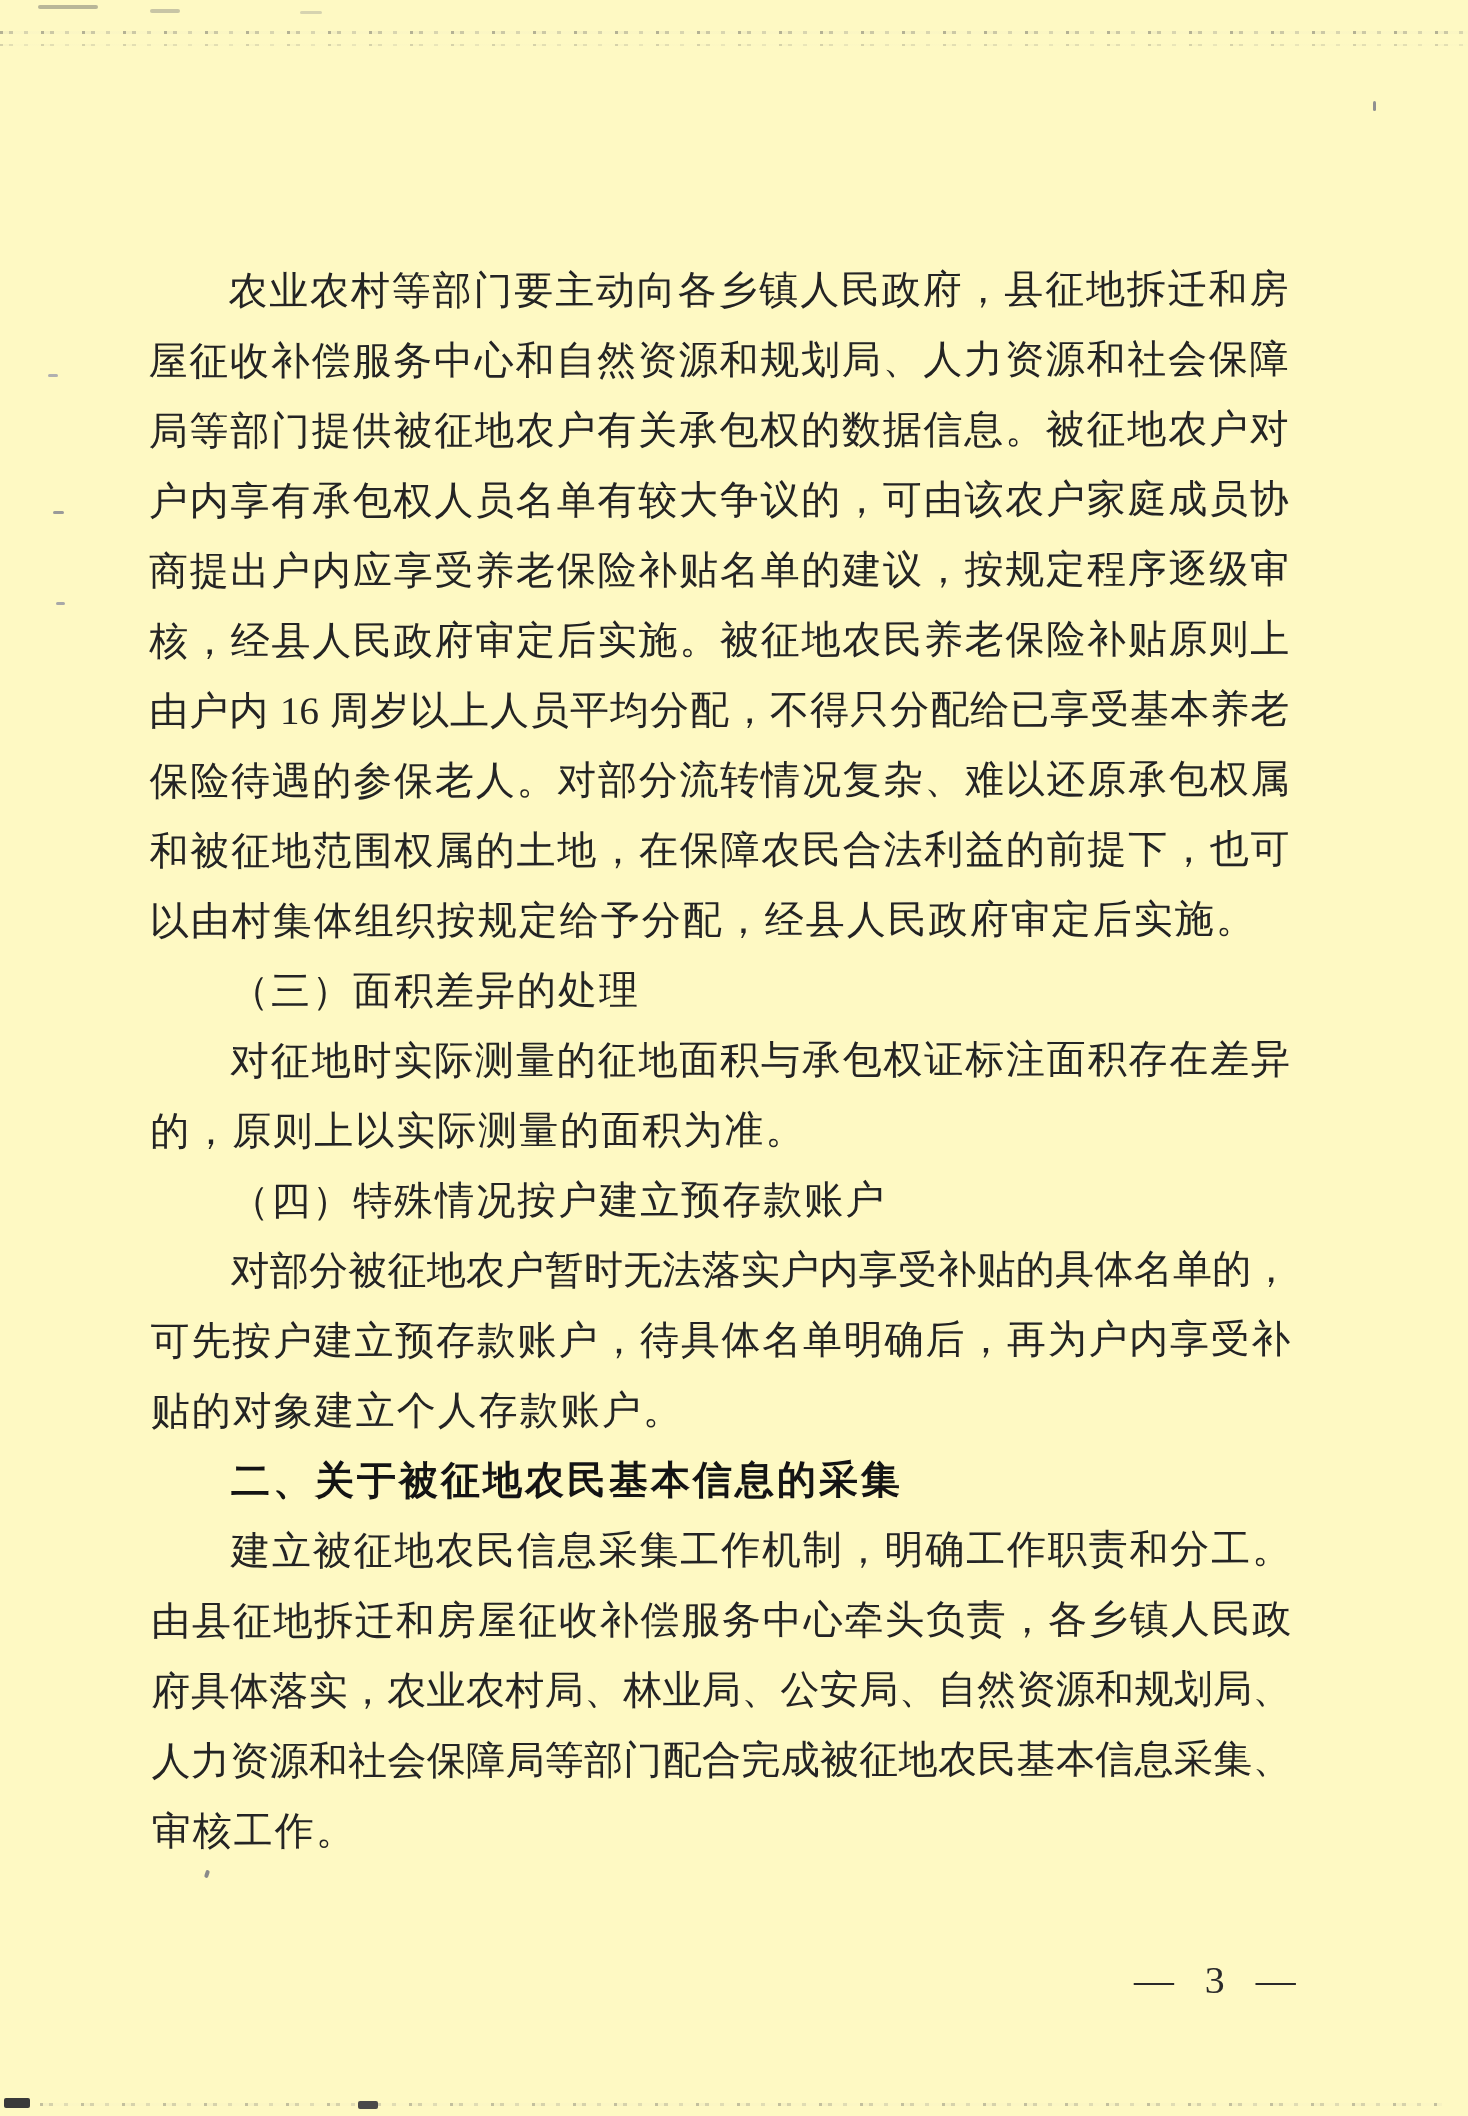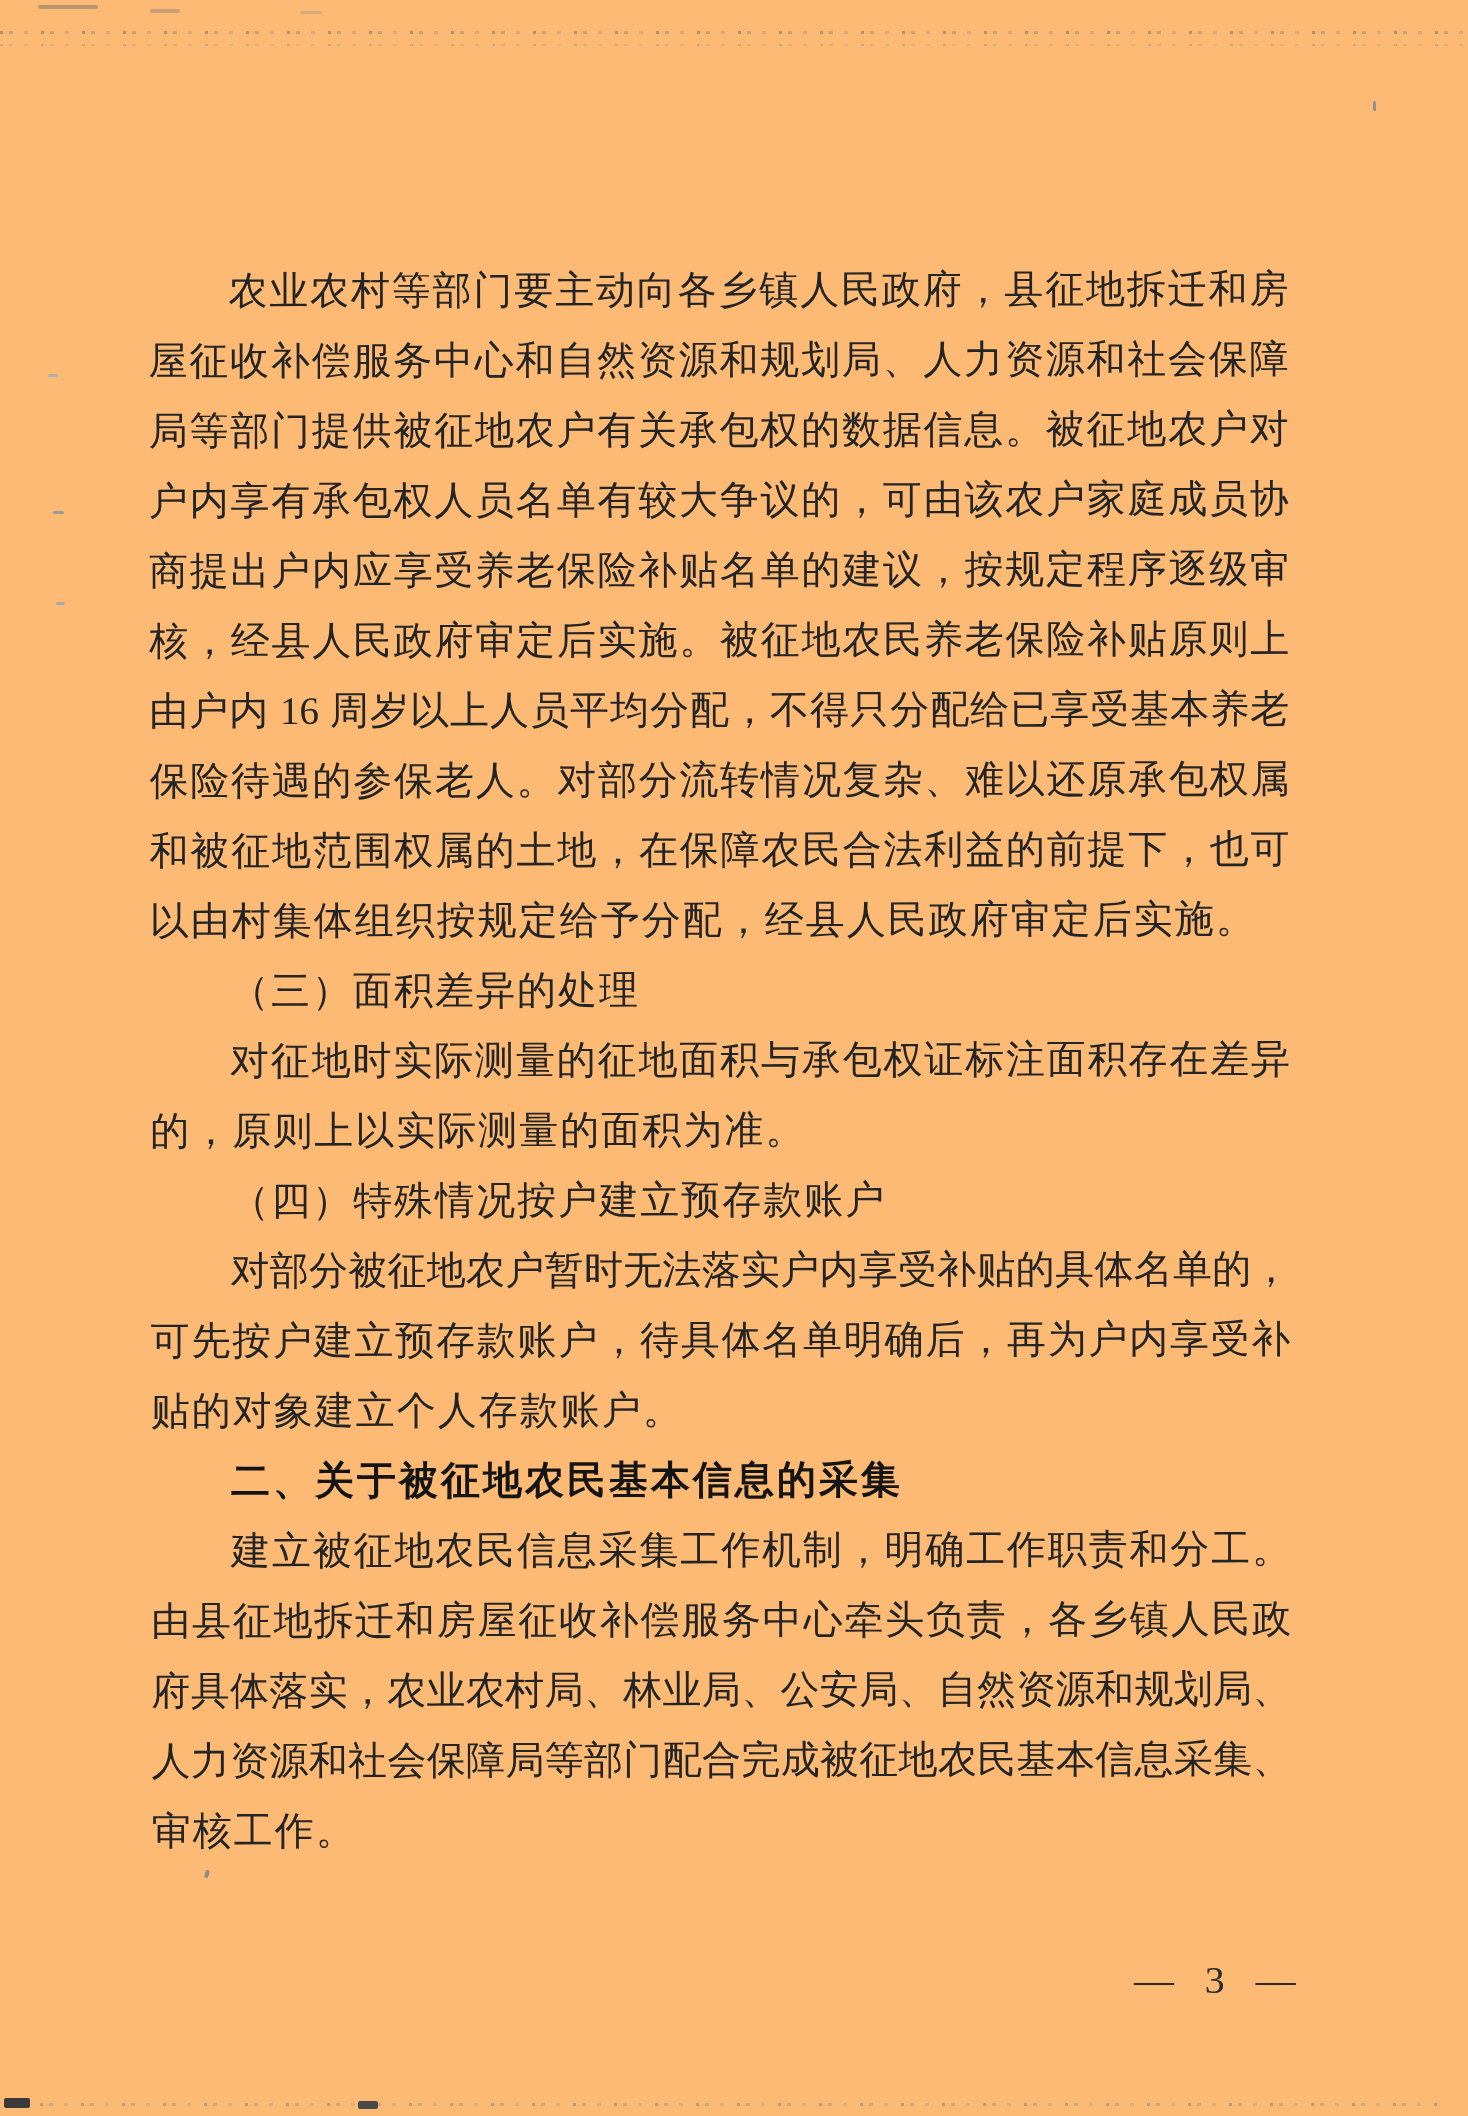--- a/index.html
+++ b/index.html
@@ -5,21 +5,21 @@
   html, body {
     margin: 0;
     padding: 0;
     background: #e8e8e8;
   }
   .page {
     position: relative;
     width: 1468px;
     height: 2116px;
     margin: 0 auto;
-    background: #fdba74;
+    background: #fef9c3;
     overflow: hidden;
     font-family: "Liberation Serif", "DejaVu Serif", serif;
     color: #242424;
   }
   
   .text-block {
     position: absolute;
     left: 150px;
     top: 255px;
     width: 1140px;

